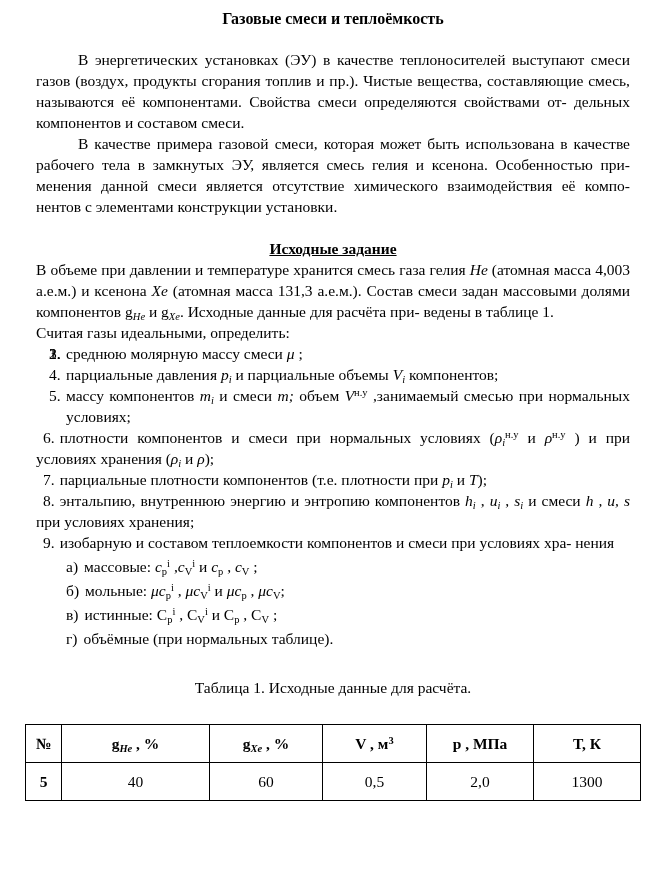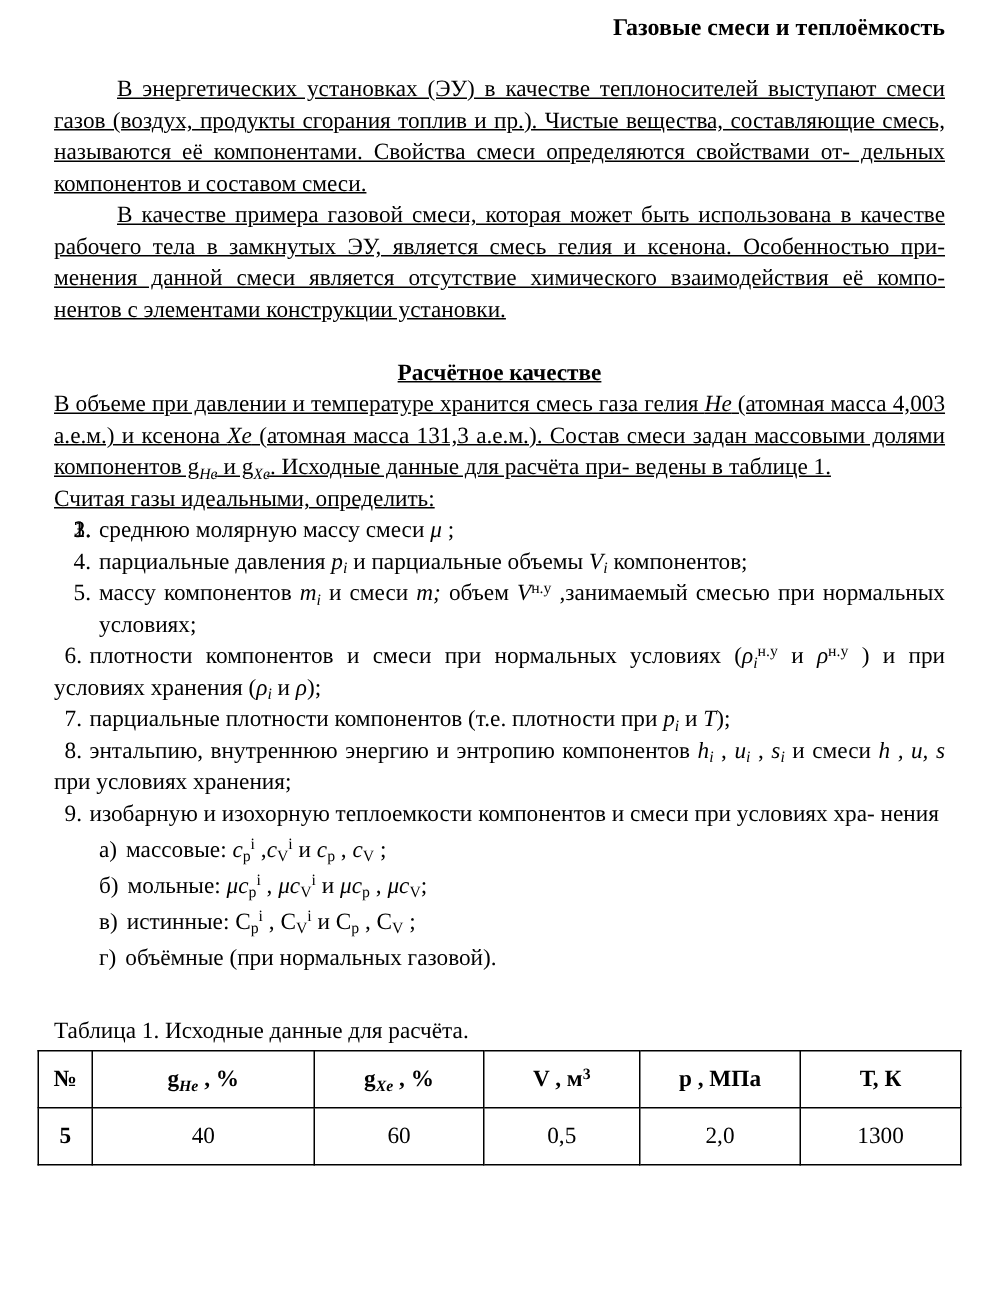--- a/index.html
+++ b/index.html
@@ -10,44 +10,44 @@
     padding: 8px 36px 20px 36px;
     background: #ffffff;
     color: #000000;
     font-family: "Liberation Serif", serif;
     font-size: 15.5px;
     line-height: 21px;
   }
   .title {
     font-size: 16px;
     font-weight: bold;
-    text-align: right;
+    text-align: center;
     margin: 0 0 20px 0;
   }
-  .para { margin: 0; text-align: justify; text-decoration: underline; }
+  .para { margin: 0; text-align: justify; }
   .indent { text-indent: 42px; }
   .subhead {
     font-size: 15.5px;
     font-weight: bold;
     text-decoration: underline;
     text-align: center;
     margin: 21px 0 0 0;
   }
   .task { margin: 0; text-align: justify; }
   .task.hang { position: relative; padding-left: 30px; }
   .task.hang .num { position: absolute; left: 13px; }
   .task.flow { text-indent: 7px; }
   .task.flow .num { margin-right: 5px; }
   sub, sup { font-size: 10.5px; line-height: 0; }
   sub { vertical-align: -3px; }
   sup { vertical-align: 5px; }
   i sub, i sup { font-style: italic; }
   .subitem { margin: 3px 0 0 30px; }
   .subitem .marker { margin-right: 6px; }
-  .caption { text-align: left; margin: 28px 0 2px 0; }
+  .caption { text-align: center; margin: 28px 0 26px 0; }
   table.data {
     border-collapse: collapse;
     table-layout: fixed;
     width: calc(100% + 22px);
     margin-left: -11px;
   }
   table.data th, table.data td {
     border: 1px solid #000000;
     text-align: center;
     vertical-align: middle;
@@ -61,21 +61,21 @@
 </head>
 <body>
 
 <div class="page">
 
   <h1 class="title">Газовые смеси и теплоёмкость</h1>
 
   <p class="para indent">В энергетических установках (ЭУ) в качестве теплоносителей выступают смеси газов (воздух, продукты сгорания топлив и пр.). Чистые вещества, составляющие смесь, называются её компонентами. Свойства смеси определяются свойствами от- дельных компонентов и составом смеси.</p>
   <p class="para indent">В качестве примера газовой смеси, которая может быть использована в качестве рабочего тела в замкнутых ЭУ, является смесь гелия и ксенона. Особенностью при- менения данной смеси является отсутствие химического взаимодействия её компо- нентов с элементами конструкции установки.</p>
 
-  <h2 class="subhead">Расчётное качестве</h2>
+  <h2 class="subhead">Исходные задание</h2>
 
   <p class="para">В объеме при давлении и температуре хранится смесь газа гелия  <i>He</i> (атомная масса 4,003 а.е.м.) и ксенона <i>Xe</i> (атомная масса 131,3 а.е.м.). Состав смеси задан массовыми долями компонентов g<sub><i>He</i></sub> и g<sub><i>Xe</i></sub>. Исходные данные для расчёта при- ведены в таблице 1.</p>
   <p class="para">Считая газы идеальными, определить:</p>
 
   <div class="task hang">
     <span class="num">1.</span>
   </div>
   <div class="task hang">
     <span class="num">2.</span>
   </div>
@@ -94,34 +94,34 @@
   <div class="task flow">
     <span class="num">6.</span><span class="task-text">плотности компонентов и смеси при нормальных условиях (<i>ρ<sub>i</sub></i><sup>н.у</sup> и  <i>ρ</i><sup>н.у</sup> ) и при условиях хранения (<i>ρ<sub>i</sub></i> и <i>ρ</i>);</span>
   </div>
   <div class="task flow">
     <span class="num">7.</span><span class="task-text">парциальные плотности компонентов (т.е. плотности при <i>p<sub>i</sub></i> и <i>T</i>);</span>
   </div>
   <div class="task flow">
     <span class="num">8.</span><span class="task-text">энтальпию, внутреннюю энергию и энтропию компонентов <i>h<sub>i</sub></i> , <i>u<sub>i</sub></i> , <i>s<sub>i</sub></i> и смеси <i>h , u, s</i> при условиях хранения;</span>
   </div>
   <div class="task flow">
-    <span class="num">9.</span><span class="task-text">изобарную и изохорную теплоемкости компонентов и смеси при условиях хра- нения</span>
+    <span class="num">9.</span><span class="task-text">изобарную и составом теплоемкости компонентов и смеси при условиях хра- нения</span>
   </div>
 
   <div class="subitem">
     <span class="marker">а)</span><span>массовые: <i>c</i><sub>p</sub><sup>i</sup> ,<i>c</i><sub>V</sub><sup>i</sup>  и  <i>c</i><sub>p</sub> ,  <i>c</i><sub>V</sub> ;</span>
   </div>
   <div class="subitem">
     <span class="marker">б)</span><span>мольные: <i>μc</i><sub>p</sub><sup>i</sup> , <i>μc</i><sub>V</sub><sup>i</sup>  и  <i>μc</i><sub>p</sub> , <i>μc</i><sub>V</sub>;</span>
   </div>
   <div class="subitem">
     <span class="marker">в)</span><span>истинные: C<sub>p</sub><sup>i</sup> , C<sub>V</sub><sup>i</sup>  и  C<sub>p</sub> , C<sub>V</sub> ;</span>
   </div>
   <div class="subitem">
-    <span class="marker">г)</span><span>объёмные (при нормальных газовой).</span>
+    <span class="marker">г)</span><span>объёмные (при нормальных таблице).</span>
   </div>
 
   <p class="caption">Таблица 1. Исходные данные для расчёта.</p>
 
   <table class="data">
     <colgroup>
       <col style="width:36px">
       <col style="width:148px">
       <col style="width:113px">
       <col style="width:104px">

